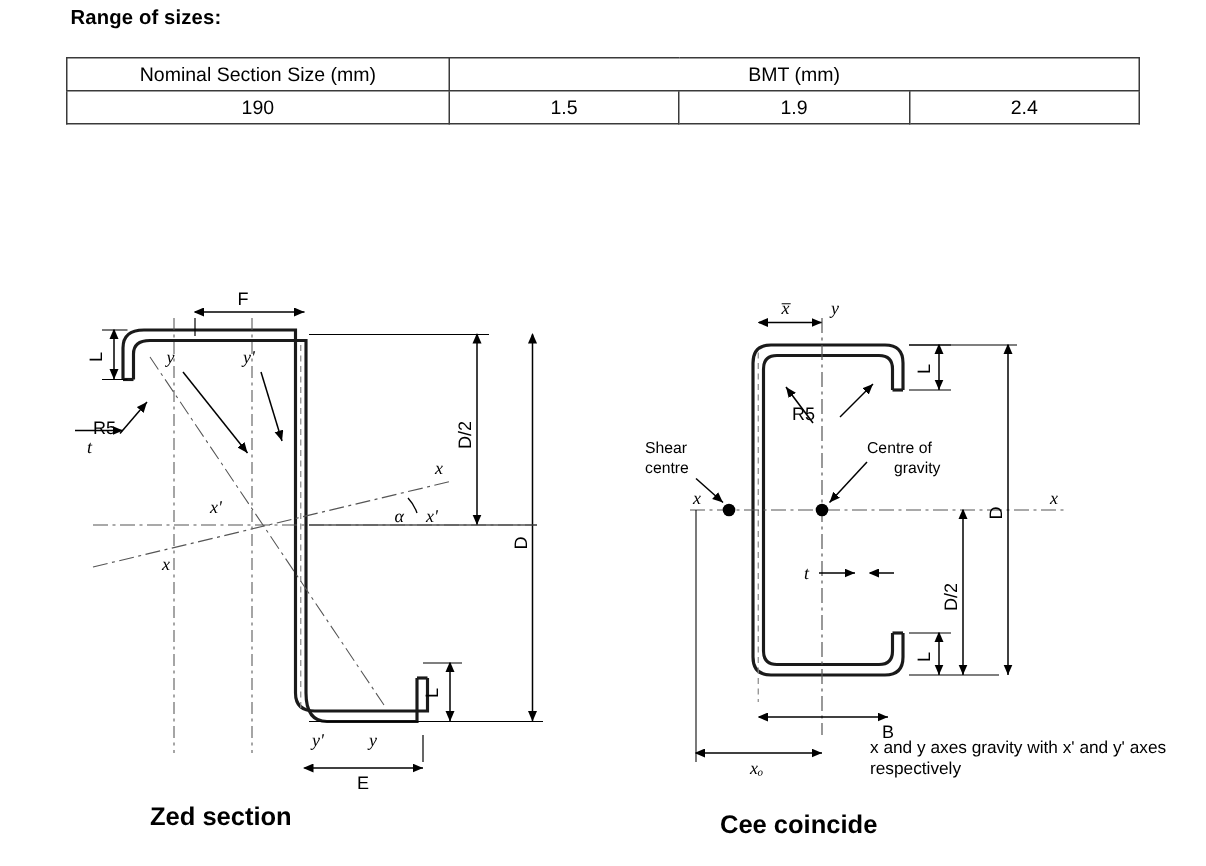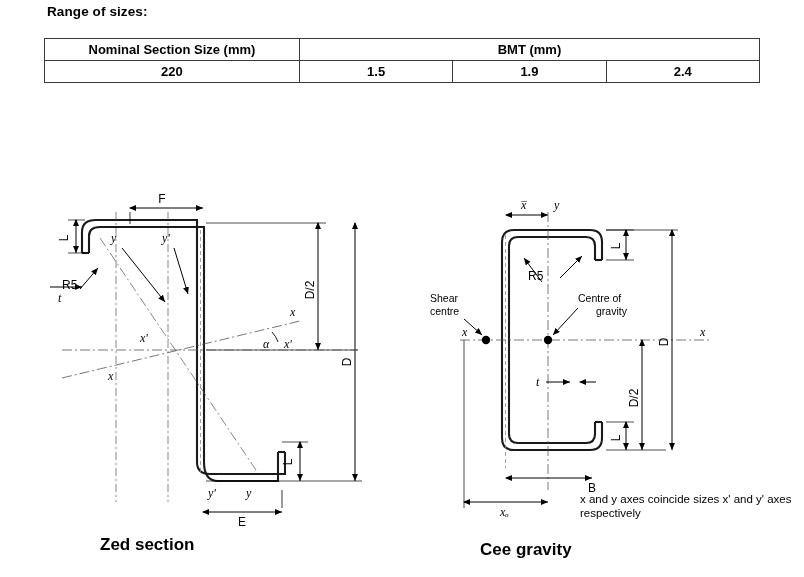--- a/index.html
+++ b/index.html
@@ -33,21 +33,21 @@
     position: absolute;
     left: 44px;
     top: 38px;
     width: 716px;
     border-collapse: collapse;
     font-size: 13px;
   }
   table.sizes td, table.sizes th {
     border: 1px solid #3a3a3a;
     text-align: center;
-    font-weight: bold;
+    font-weight: normal;
     height: 22px;
     padding: 0 2px;
     line-height: 20px;
   }
   table.sizes th.nominal { width: 262px; }
   table.sizes td.c1 { width: 158px; margin-left: 12px; }
   table.sizes td.c2 { width: 158px; }
   table.sizes td.c3 { width: 158px; }
 
   .figure-area {
@@ -99,21 +99,21 @@
 
   <div class="heading">Range of sizes:</div>
 
   <table class="sizes">
     <tbody>
       <tr>
         <th class="nominal">Nominal Section Size (mm)</th>
         <th colspan="3">BMT (mm)</th>
       </tr>
       <tr>
-        <td>220</td>
+        <td>190</td>
         <td class="c1">1.5</td>
         <td class="c2">1.9</td>
         <td class="c3">2.4</td>
       </tr>
     </tbody>
   </table>
 
   <div class="figure-area">
 
     <svg width="420" height="340" viewBox="0 0 420 340" style="position:absolute; left:10px; top:0;">
@@ -258,17 +258,17 @@
       <text class="lbl-it" x="116" y="196">t</text>
 
       <line x1="86" y1="288" x2="172" y2="288" stroke="#000" stroke-width="1" marker-start="url(#arrD)" marker-end="url(#arrC)"></line>
       <text class="lbl" x="168" y="302">B</text>
 
       <line x1="44" y1="312" x2="128" y2="312" stroke="#000" stroke-width="1" marker-start="url(#arrD)" marker-end="url(#arrC)"></line>
       <line x1="44" y1="150" x2="44" y2="318" stroke="#000" stroke-width="0.7"></line>
       <text class="lbl-it" x="80" y="326">xₒ</text>
     </svg>
 
-    <div class="note">x and y axes coincide sizes x' and y' axes respectively</div>
-    <div class="caption cap-cee">Cee gravity</div>
+    <div class="note">x and y axes gravity with x' and y' axes respectively</div>
+    <div class="caption cap-cee">Cee coincide</div>
 
   </div>
 </div>
 
 </body></html>

